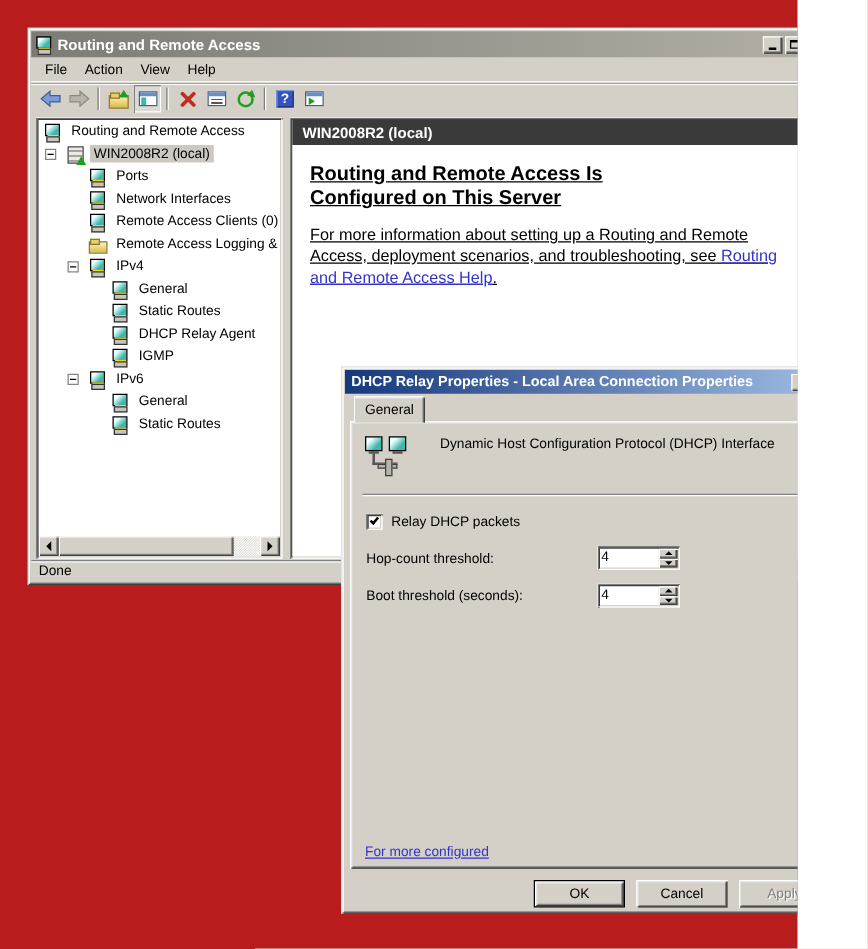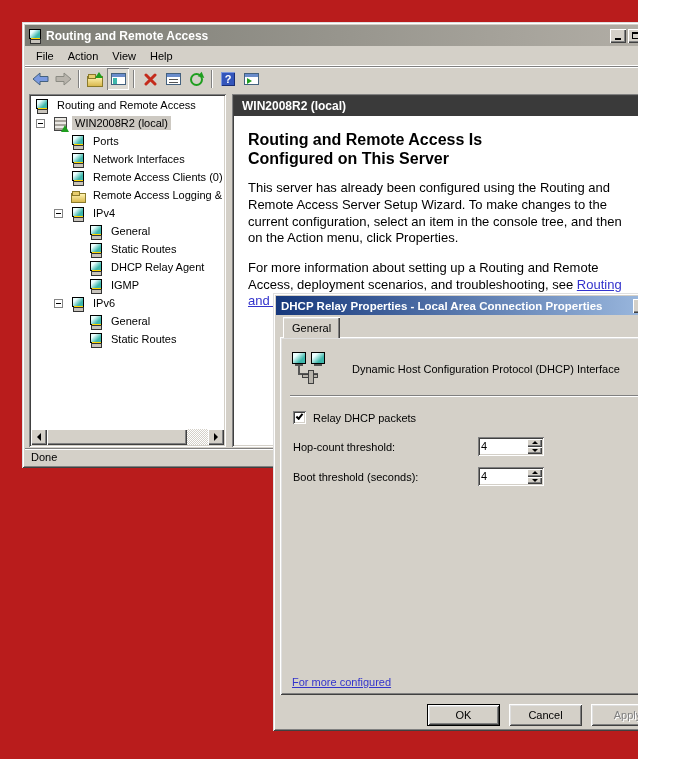--- a/index.html
+++ b/index.html
@@ -111,21 +111,21 @@
   .tri-left { width:0; height:0; border-top:4px solid transparent; border-bottom:4px solid transparent; border-right:4px solid #000; }
   .tri-right { width:0; height:0; border-top:4px solid transparent; border-bottom:4px solid transparent; border-left:4px solid #000; }
   .tri-up { width:0; height:0; border-left:4px solid transparent; border-right:4px solid transparent; border-bottom:4px solid #000; }
   .tri-down { width:0; height:0; border-left:4px solid transparent; border-right:4px solid transparent; border-top:4px solid #000; }
 
   .right-pane { position:absolute; left:207px; top:2px; bottom:1px; width:424px; padding:2px; }
   .result-header { position:absolute; left:2px; right:2px; top:2px; height:20px; background:#3A3A3A;
     color:#fff; font-weight:bold; font-size:12px; display:flex; align-items:center; padding-left:8px; }
   .result-body { position:absolute; left:2px; right:2px; top:22px; bottom:2px; background:#fff; overflow:hidden; }
   .result-content { position:absolute; left:0; right:16px; top:0; bottom:0; padding:14px 14px 0 14px;
-    font-size:13px; line-height:1.28; overflow:hidden; }
+    font-size:13px; line-height:1.28; overflow:hidden;text-decoration:underline; }
   .result-content h1 { font-size:16px; line-height:1.2; margin-bottom:12px; font-weight:bold; }
   .result-content p { margin-bottom:13px; }
   a.blue-link { color:#3333CC; text-decoration:underline; cursor:pointer; }
   .vscroll { position:absolute; right:0; top:0; bottom:0; width:16px; }
   .vscroll .sb-btn { position:absolute; left:0; }
   .vscroll .sb-up { top:0; } .vscroll .sb-down { bottom:0; }
   .vtrack { position:absolute; left:0; right:0; top:16px; bottom:16px; }
 
   .statusbar { position:absolute; left:3px; right:3px; bottom:3px; height:17px; background:#D4D0C8;
     display:flex; align-items:center; padding-left:6px;
@@ -134,21 +134,21 @@
   
   .dialog { position:absolute; left:273px; top:293px; width:400px; height:438px; z-index:5; }
   .dialog .titlebar { height:19px; }
   .dialog .title-text { font-size:11.5px; }
   .tab { position:absolute; left:10px; top:24px; height:21px; padding:0 9px; background:#D4D0C8;
     display:flex; align-items:center; z-index:3;
     box-shadow: inset 1px 1px 0 #FFFFFF, inset -1px 0 0 #404040, inset -2px 0 0 #808080, inset 0 2px 0 #DFDFDF; }
   .tabpage { position:absolute; left:7px; right:7px; top:44px; bottom:36px; background:#D4D0C8;
     box-shadow: inset 1px 1px 0 #FFFFFF, inset -1px -1px 0 #404040,
                 inset 2px 2px 0 #DFDFDF, inset -2px -2px 0 #808080; }
-  .iface-row { position:absolute; left:12px; right:12px; top:12px; height:40px; display:flex; align-items:center; }
+  .iface-row { position:absolute; left:12px; right:12px; top:12px; height:40px; display:flex; align-items:flex-start; }
   .dhcp-ico { width:42px; height:34px; position:relative; flex:none; margin-right:18px; }
   .mpc { position:absolute; width:14px; height:12px; border:1px solid #000;
     background:linear-gradient(135deg,#EAFFFE 25%,#3FB7AC 70%); }
   .mpc.p1 { left:0; top:0; } .mpc.p2 { left:19px; top:0; }
   .mpc::after { content:""; position:absolute; left:2px; bottom:-3px; width:8px; height:2px; background:#555; }
   .dhcp-conn { position:absolute; left:6px; top:14px; width:20px; height:9px;
     border-left:2px solid #555; border-bottom:2px solid #555; }
   .dhcp-cross { position:absolute; left:10px; top:22px; width:16px; height:4px;
     background:#B8B4AC; border:1px solid #404040; }
   .dhcp-cross::after { content:""; position:absolute; left:5px; top:-5px; width:4px; height:12px;
@@ -334,21 +334,20 @@
         </div>
       </div>
 
       <div class="right-pane sunken">
         <div class="result-header">
           <span>WIN2008R2 (local)</span>
         </div>
         <div class="result-body">
           <div class="result-content">
             <h1><span>Routing and Remote Access Is</span><br><span>Configured on This Server</span></h1>
-            <p>This server has already been configured using the Routing and Remote Access Server Setup Wizard. To make changes to the current configuration, select an item in the console tree, and then on the Action menu, click Properties.</p>
             <p><span>For more information about setting up a Routing and Remote Access, deployment scenarios, and troubleshooting, see </span><a class="blue-link">Routing and Remote Access Help</a><span>.</span></p>
           </div>
           <div class="vscroll">
             <span class="sb-btn sb-up">
                 <span class="tri-up"></span>
               </span>
             <span class="vtrack dither"></span>
             <span class="sb-btn sb-down">
                 <span class="tri-down"></span>
               </span>

